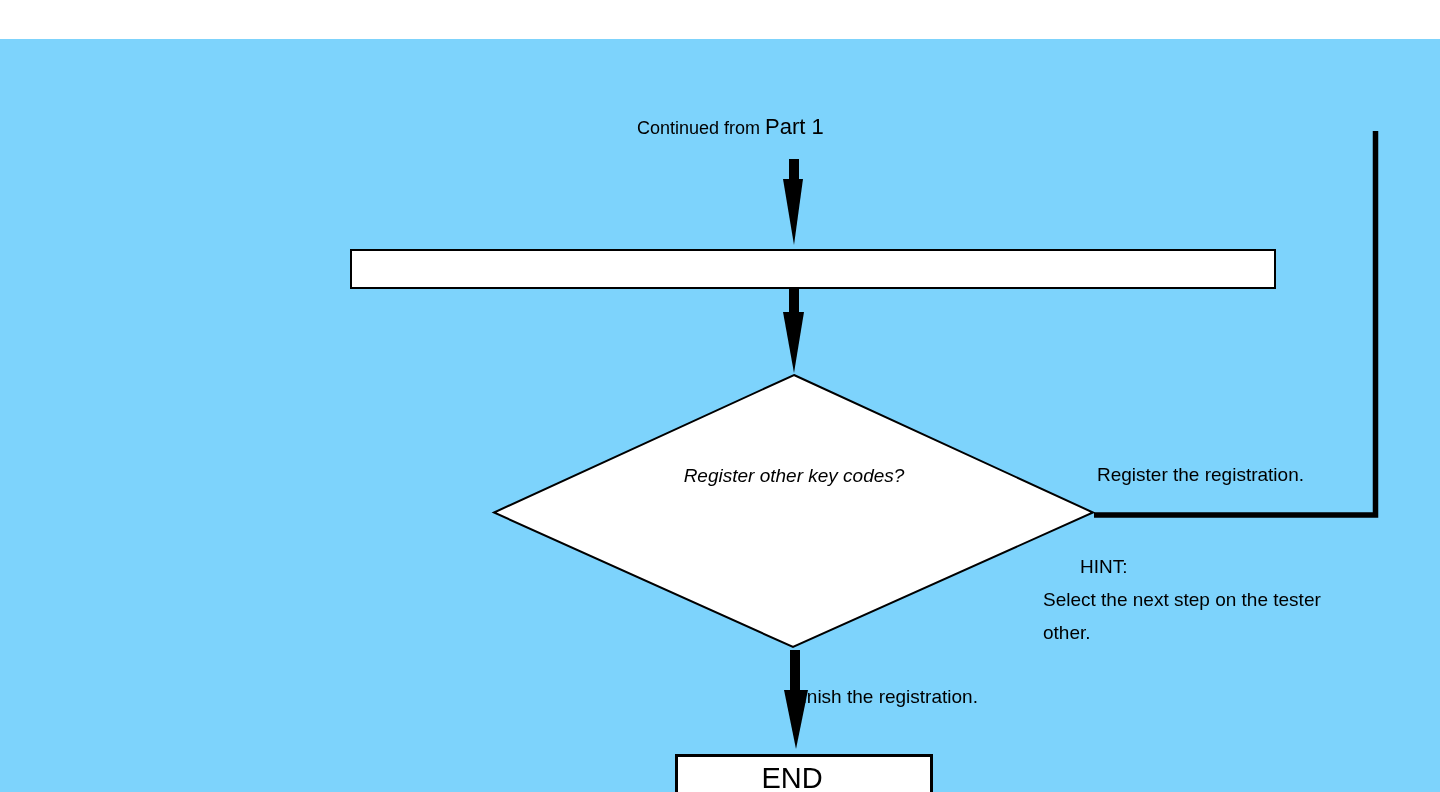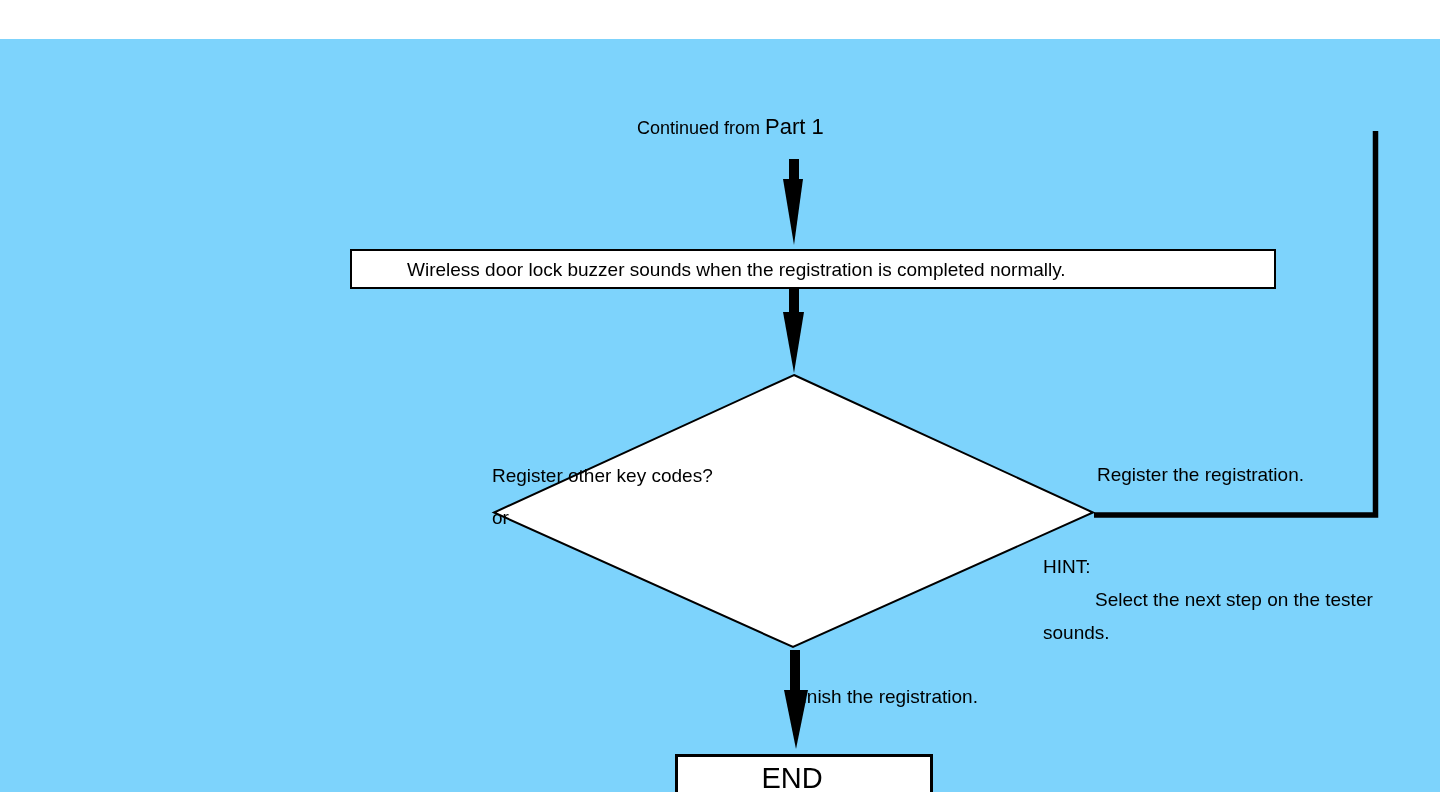--- a/index.html
+++ b/index.html
@@ -61,21 +61,22 @@
     width: 924px;
     height: 38px;
     display: flex;
     align-items: center;
     padding-left: 56px;
     box-sizing: border-box;
   }
   .diamond-line {
     left: 492px;
     width: 604px;
-    text-align: left;
+    text-align: center;
+    font-style: italic;
   }
   .end-label {
     left: 676px;
     top: 716px;
     width: 232px;
     height: 46px;
     display: flex;
     align-items: center;
     justify-content: center;
     font-size: 29px;
@@ -110,32 +111,28 @@
       <polygon class="fillblk" points="784,651 808,651 796,710"></polygon>
     </g>
 
     <rect class="shape thick" x="676.5" y="716.5" width="255" height="45"></rect>
   </svg>
 
   <div class="txt continued" style="left:637px; top:77px;">
     <span>Continued from</span><span class="part">Part 1</span>
   </div>
 
-  <div class="txt process-label">
-    <span>Wireless door lock buzzer sounds when the registration is completed normally.</span>
-  </div>
 
   <div class="txt diamond-line" style="top:427px;">Register other key codes?</div>
-  <div class="txt diamond-line" style="top:469px;">or</div>
 
   <div class="txt" style="left:1097px; top:426px;">Register the registration.</div>
 
-  <div class="txt" style="left:1043px; top:518px;">HINT:</div>
-  <div class="txt" style="left:1095px; top:551px;">Select the next step on the tester</div>
-  <div class="txt" style="left:1043px; top:584px;">sounds.</div>
+  <div class="txt" style="left:1080px; top:518px;">HINT:</div>
+  <div class="txt" style="left:1043px; top:551px;">Select the next step on the tester</div>
+  <div class="txt" style="left:1043px; top:584px;">other.</div>
 
   <div class="txt" style="left:791px; top:648px;text-align:center;">Finish the registration.</div>
 
   <div class="txt end-label">
     <span>END</span>
   </div>
 
 </div>
 
 </body></html>

